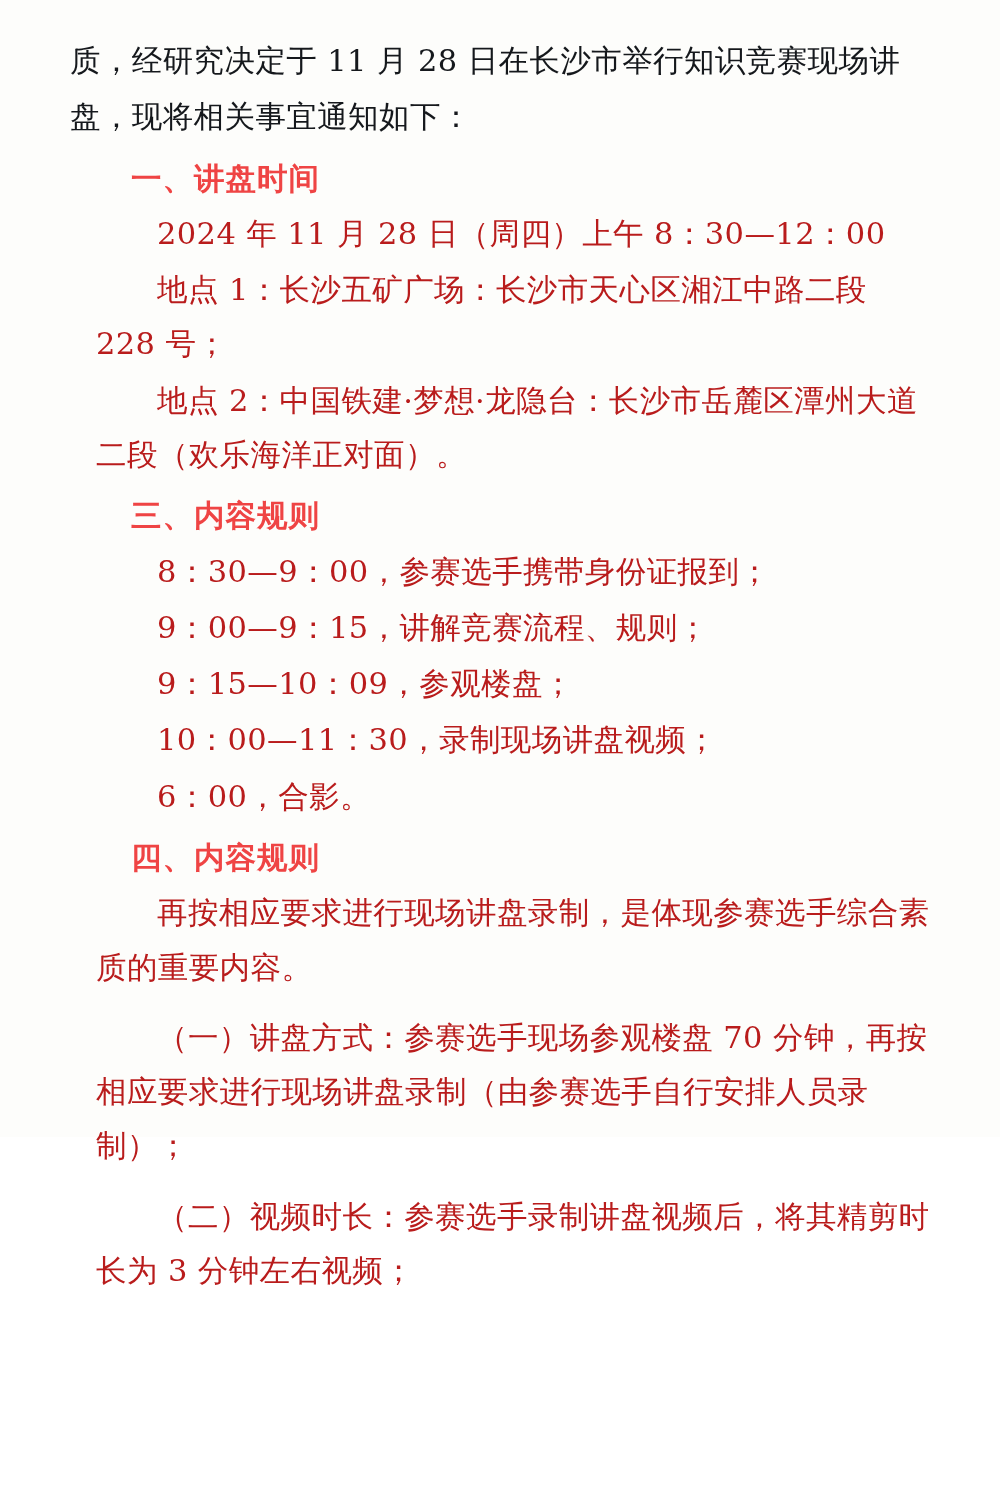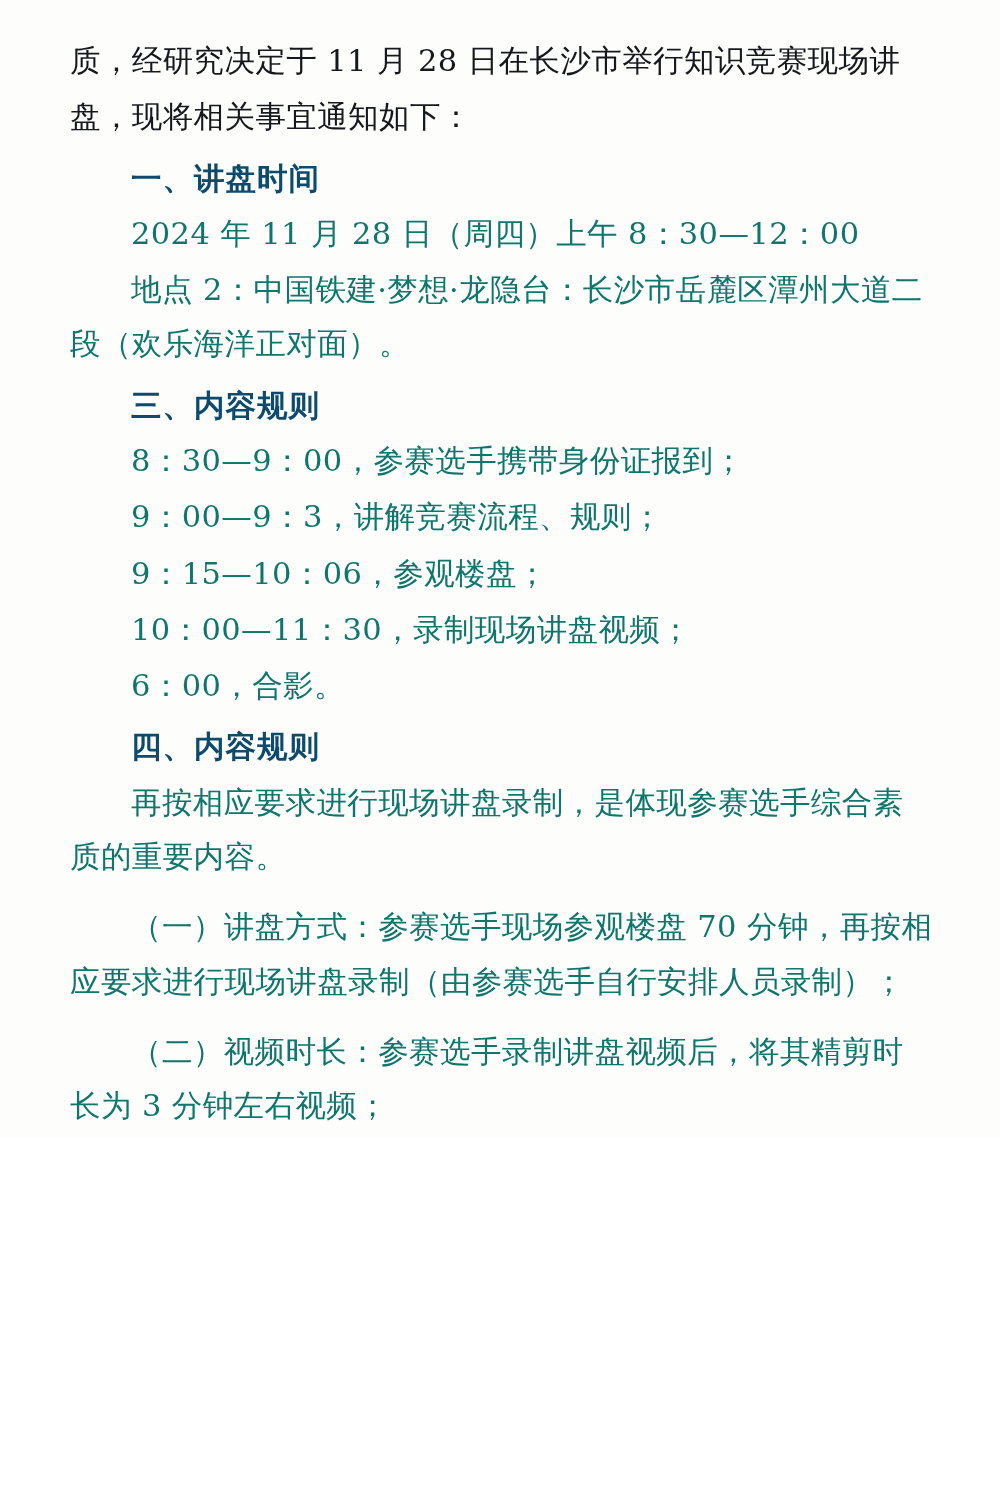--- a/index.html
+++ b/index.html
@@ -36,53 +36,55 @@
     text-align: justify;
     text-justify: inter-ideograph;
     color: #15181c;
   }
   .heading {
     font-size: 30.5px;
     line-height: 1.78;
     font-weight: bold;
     text-indent: 2em;
     letter-spacing: 1px;
-    color: #0c4a6e;
+    color: #ef4444;
     margin-top: 6px;
   }
   .sub {
     font-size: 30.5px;
     line-height: 1.78;
     text-indent: 2em;
     letter-spacing: 0.4px;
-    color: #0f766e;
+    color: #b91c1c;
+    margin-left: 26px;
   }
   .nonindent {
     text-indent: 0;
   }
   .spacer-lg { height: 14px; }
 </style>
 </head>
 <body>
 
 <div class="page">
   <div class="doc-body">
 
     <p class="para nonindent">质，经研究决定于 11 月 28 日在长沙市举行知识竞赛现场讲</p>
     <p class="para nonindent">盘，现将相关事宜通知如下：</p>
 
     <p class="heading">一、讲盘时间</p>
     <p class="sub">2024 年 11 月 28 日（周四）上午 8：30—12：00</p>
 
+    <p class="sub">地点 1：长沙五矿广场：长沙市天心区湘江中路二段 228 号；</p>
     <p class="sub">地点 2：中国铁建·梦想·龙隐台：长沙市岳麓区潭州大道二段（欢乐海洋正对面）。</p>
 
     <p class="heading">三、内容规则</p>
     <p class="sub">8：30—9：00，参赛选手携带身份证报到；</p>
-    <p class="sub">9：00—9：3，讲解竞赛流程、规则；</p>
-    <p class="sub">9：15—10：06，参观楼盘；</p>
+    <p class="sub">9：00—9：15，讲解竞赛流程、规则；</p>
+    <p class="sub">9：15—10：09，参观楼盘；</p>
     <p class="sub">10：00—11：30，录制现场讲盘视频；</p>
     <p class="sub">6：00，合影。</p>
 
     <p class="heading">四、内容规则</p>
     <p class="sub">再按相应要求进行现场讲盘录制，是体现参赛选手综合素质的重要内容。</p>
     <div class="spacer-lg"></div>
     <p class="sub">（一）讲盘方式：参赛选手现场参观楼盘 70 分钟，再按相应要求进行现场讲盘录制（由参赛选手自行安排人员录制）；</p>
     <div class="spacer-lg"></div>
     <p class="sub">（二）视频时长：参赛选手录制讲盘视频后，将其精剪时长为 3 分钟左右视频；</p>
 

